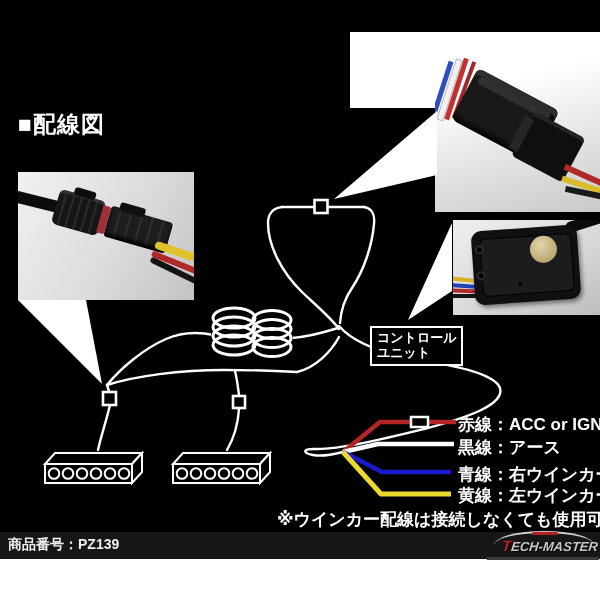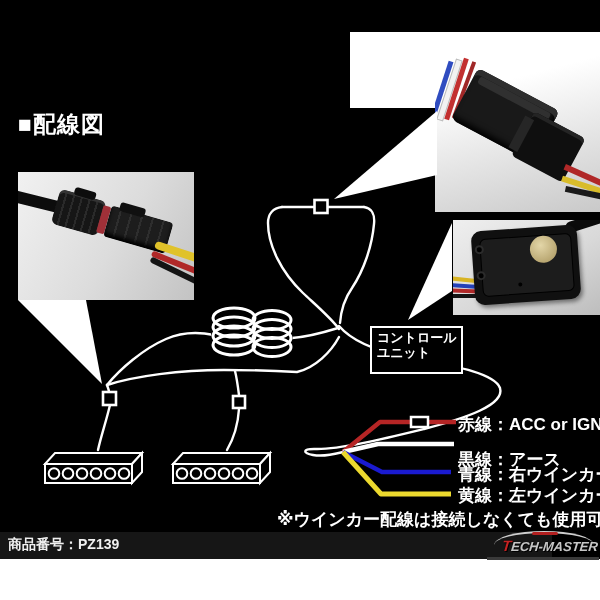--- a/index.html
+++ b/index.html
@@ -2,24 +2,24 @@
 <html><head>
 <meta charset="utf-8">
 <style>
   html,body{margin:0;padding:0;background:#000;}
   .stage{position:relative;width:600px;height:600px;background:#000;overflow:hidden;
          font-family:"Liberation Sans","DejaVu Sans",sans-serif;margin-top:32px;}
   .abs{position:absolute;}
   
   .title{left:18px;top:77px;color:#fff;font-size:23px;font-weight:bold;letter-spacing:1px;}
   .cu-label{left:370px;top:294px;width:84px;height:34px;border:2px solid #fff;background:#000;
-            color:#fff;font-size:13px;font-weight:bold;line-height:15px;padding:2px 0 8px 5px;}
+            color:#fff;font-size:13px;font-weight:bold;line-height:15px;padding:2px 0 0 5px;}
   .legend-text{left:458px;color:#fff;font-size:17px;font-weight:bold;white-space:nowrap;}
   .note{left:277px;top:476px;color:#fff;font-size:17px;font-weight:bold;white-space:nowrap;}
-  .bottom-bar{left:0;top:500px;width:552px;height:27px;background:#161616;}
+  .bottom-bar{left:0;top:500px;width:600px;height:27px;background:#161616;}
   .prod{left:8px;top:4px;color:#f0f0f0;font-size:14px;font-weight:bold;position:absolute;}
   .footer{left:0;top:527px;width:600px;height:73px;background:#ffffff;}
   .logo-substrip{left:487px;top:-2px;width:112px;height:3px;background:#3a3a3a;position:absolute;}
   
   .logo{left:492px;top:497px;width:106px;height:28px;position:absolute;}
   .logo-swoosh{position:absolute;left:2px;top:2px;width:100px;height:12px;
                border-top:2px solid #cfcfcf;border-radius:50%/100% 100% 0 0;}
   .logo-reddot{position:absolute;left:40px;top:3px;width:26px;height:3px;background:#b32020;border-radius:2px;}
   .logo-text{position:absolute;left:0px;top:8px;width:106px;text-align:right;
              font-style:italic;font-weight:bold;font-size:13px;letter-spacing:0px;
@@ -166,21 +166,21 @@
   </svg>
 
   <div class="abs title">■配線図</div>
 
   <div class="abs cu-label">
     <div>コントロール</div>
     <div>ユニット</div>
   </div>
 
   <div class="abs legend-text" style="top:381px;">赤線：ACC or IGN</div>
-  <div class="abs legend-text" style="top:416px;">黒線：アース</div>
+  <div class="abs legend-text" style="top:404px;">黒線：アース</div>
   <div class="abs legend-text" style="top:431px;">青線：右ウインカー</div>
   <div class="abs legend-text" style="top:452px;">黄線：左ウインカー</div>
 
   <div class="abs note">※ウインカー配線は接続しなくても使用可</div>
 
   <div class="abs bottom-bar">
     <div class="prod">商品番号：PZ139</div>
   </div>
   <div class="abs footer">
     <div class="logo-substrip"></div>

